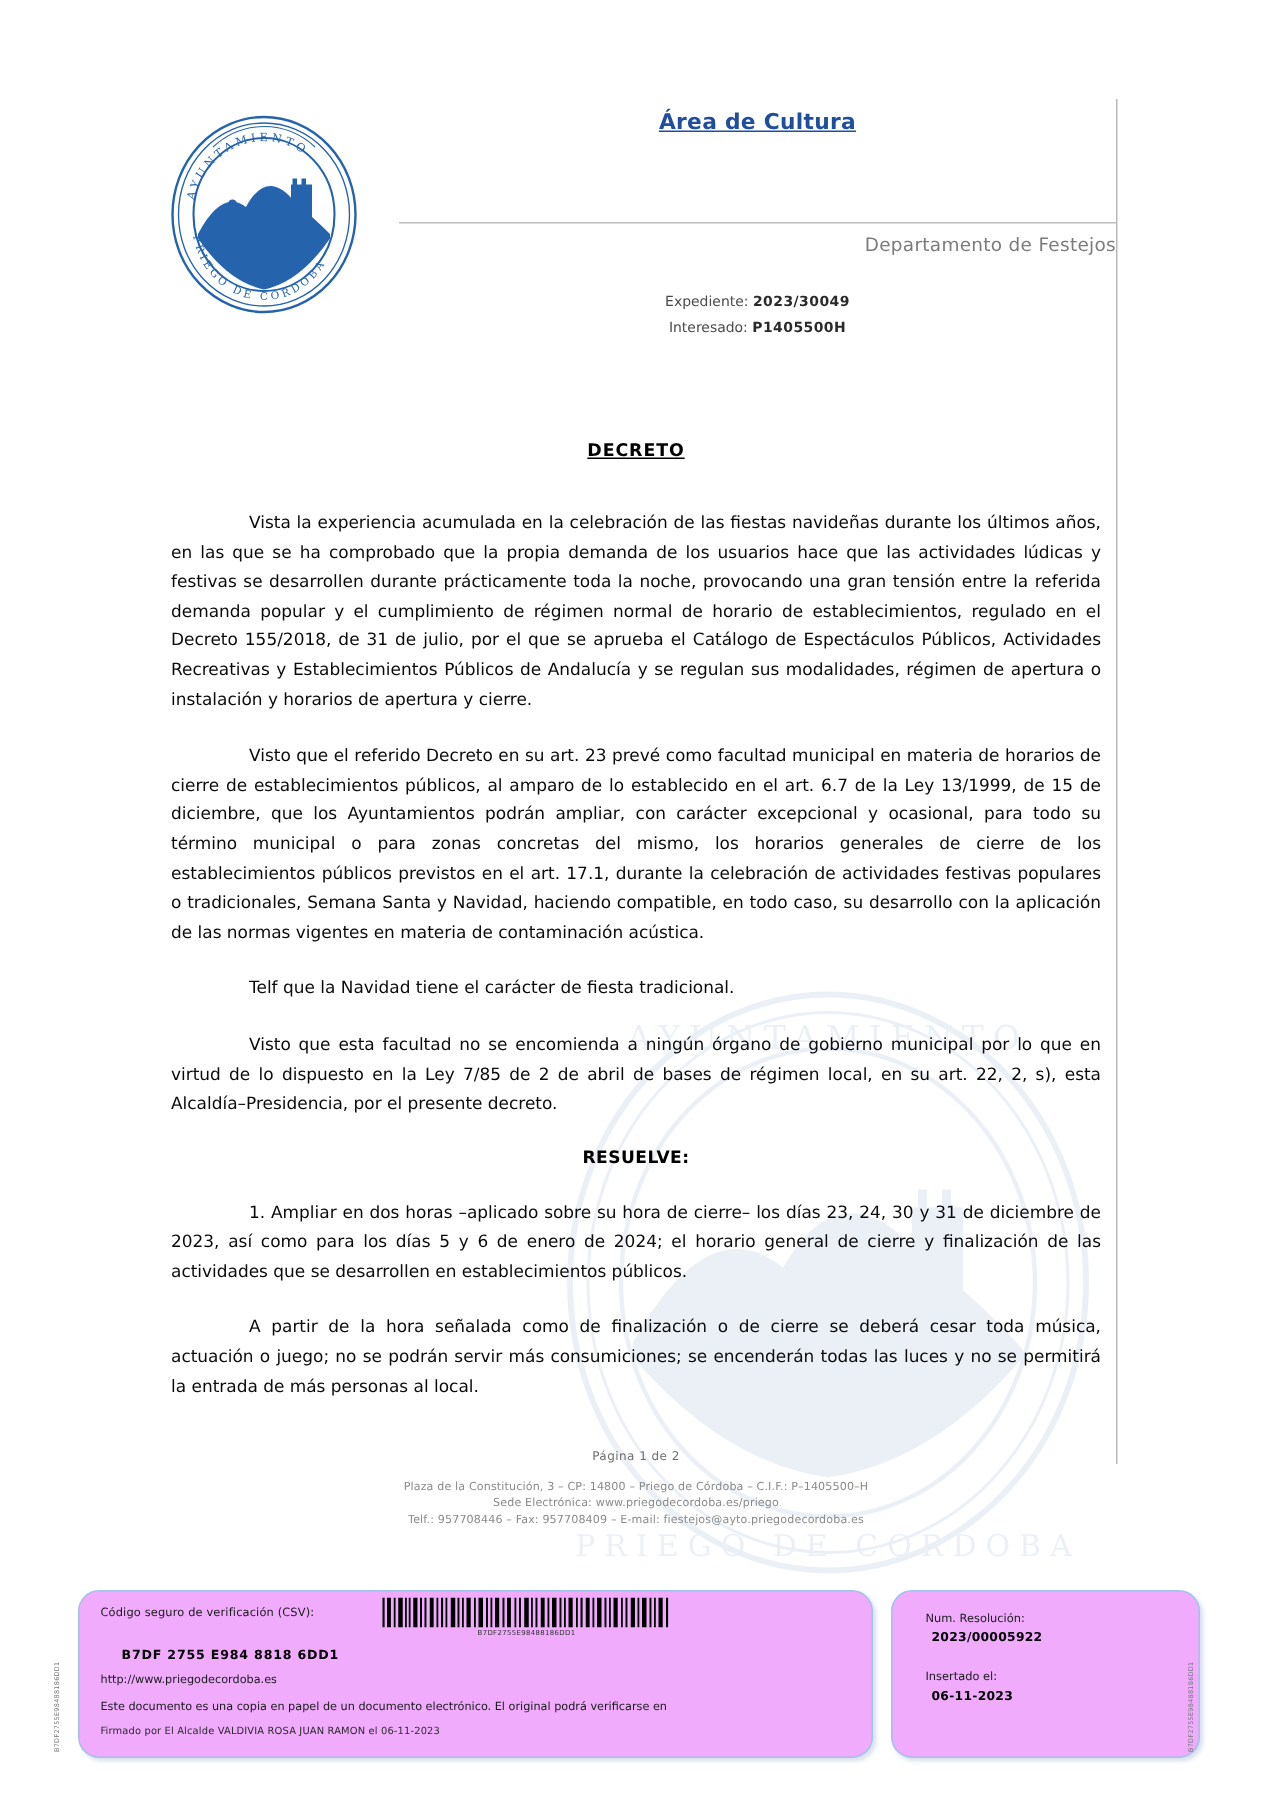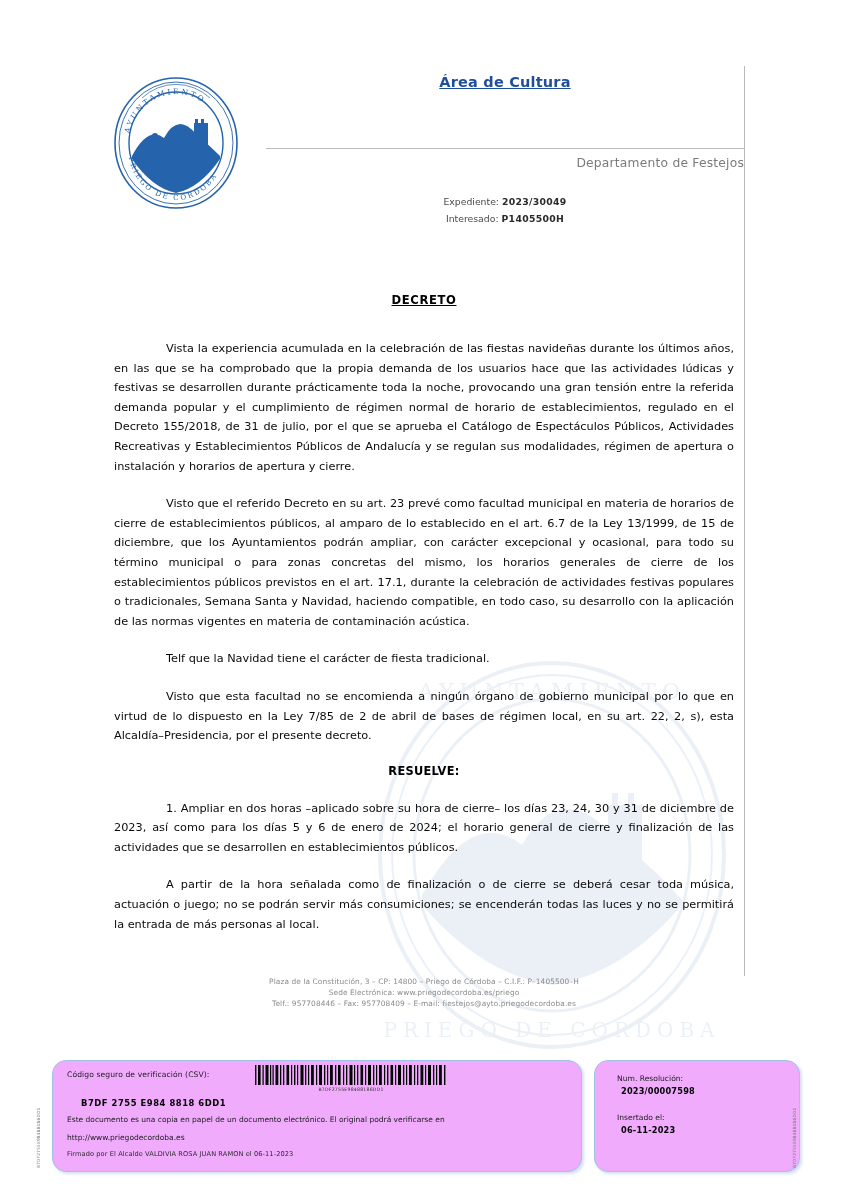--- a/index.html
+++ b/index.html
@@ -284,35 +284,36 @@
 
     <div class="center-bold">RESUELVE:</div>
     <div class="gap-lg"></div>
 
     <div class="para">1. Ampliar en dos horas –aplicado sobre su hora de cierre– los días 23, 24, 30 y 31 de diciembre de 2023, así como para los días 5 y 6 de enero de 2024; el horario general de cierre y finalización de las actividades que se desarrollen en establecimientos públicos.</div>
     <div class="gap-md"></div>
     <div class="para">A partir de la hora señalada como de finalización o de cierre se deberá cesar toda música, actuación o juego; no se podrán servir más consumiciones; se encenderán todas las luces y no se permitirá la entrada de más personas al local.</div>
   </div>
 
   <div id="page-footer">
+    <div id="page-num">Página 1 de 2</div>
     <div id="footer-lines">
       <div>Plaza de la Constitución, 3 – CP: 14800 – Priego de Córdoba – C.I.F.: P–1405500–H</div>
       <div>Sede Electrónica: www.priegodecordoba.es/priego</div>
       <div>Telf.: 957708446 – Fax: 957708409 – E-mail: fiestejos@ayto.priegodecordoba.es</div>
     </div>
   </div>
 
   <div id="verif-band">
 
     <div class="vbox" id="csv-box">
       <div id="csv-inner">
         <div class="csv-label">Código seguro de verificación (CSV):</div>
         <div class="csv-code">B7DF 2755 E984 8818 6DD1</div>
+        <div class="csv-note">http://www.priegodecordoba.es</div>
         <div class="csv-note">Este documento es una copia en papel de un documento electrónico. El original podrá verificarse en</div>
-        <div class="csv-note">http://www.priegodecordoba.es</div>
         <div class="csv-sign">Firmado por El Alcalde VALDIVIA ROSA JUAN RAMON el 06-11-2023</div>
       </div>
 
       <div id="barcode-wrap">
         <svg id="barcode" viewBox="0 0 196 20" preserveAspectRatio="none">
           <g fill="#000">
             <rect x="2" y="0" width="1.4" height="20"></rect>
               <rect x="5" y="0" width="2.6" height="20"></rect>
             <rect x="9.5" y="0" width="1.2" height="20"></rect>
               <rect x="12.5" y="0" width="3" height="20"></rect>
@@ -366,21 +367,21 @@
               <rect x="191" y="0" width="1.4" height="20"></rect>
           </g>
         </svg>
         <div id="barcode-text">B7DF2755E98488186DD1</div>
       </div>
     </div>
 
     <div class="vbox" id="res-box">
       <div id="res-inner">
         <div class="res-label">Num. Resolución:</div>
-        <div class="res-val">2023/00007598</div>
+        <div class="res-val">2023/00005922</div>
         <div class="res-gap"></div>
         <div class="res-label">Insertado el:</div>
         <div class="res-val">06-11-2023</div>
       </div>
     </div>
   </div>
 
   <div class="side-vtext" id="vtext-left">B7DF2755E98488186DD1</div>
   <div class="side-vtext" id="vtext-right">B7DF2755E98488186DD1</div>
 

